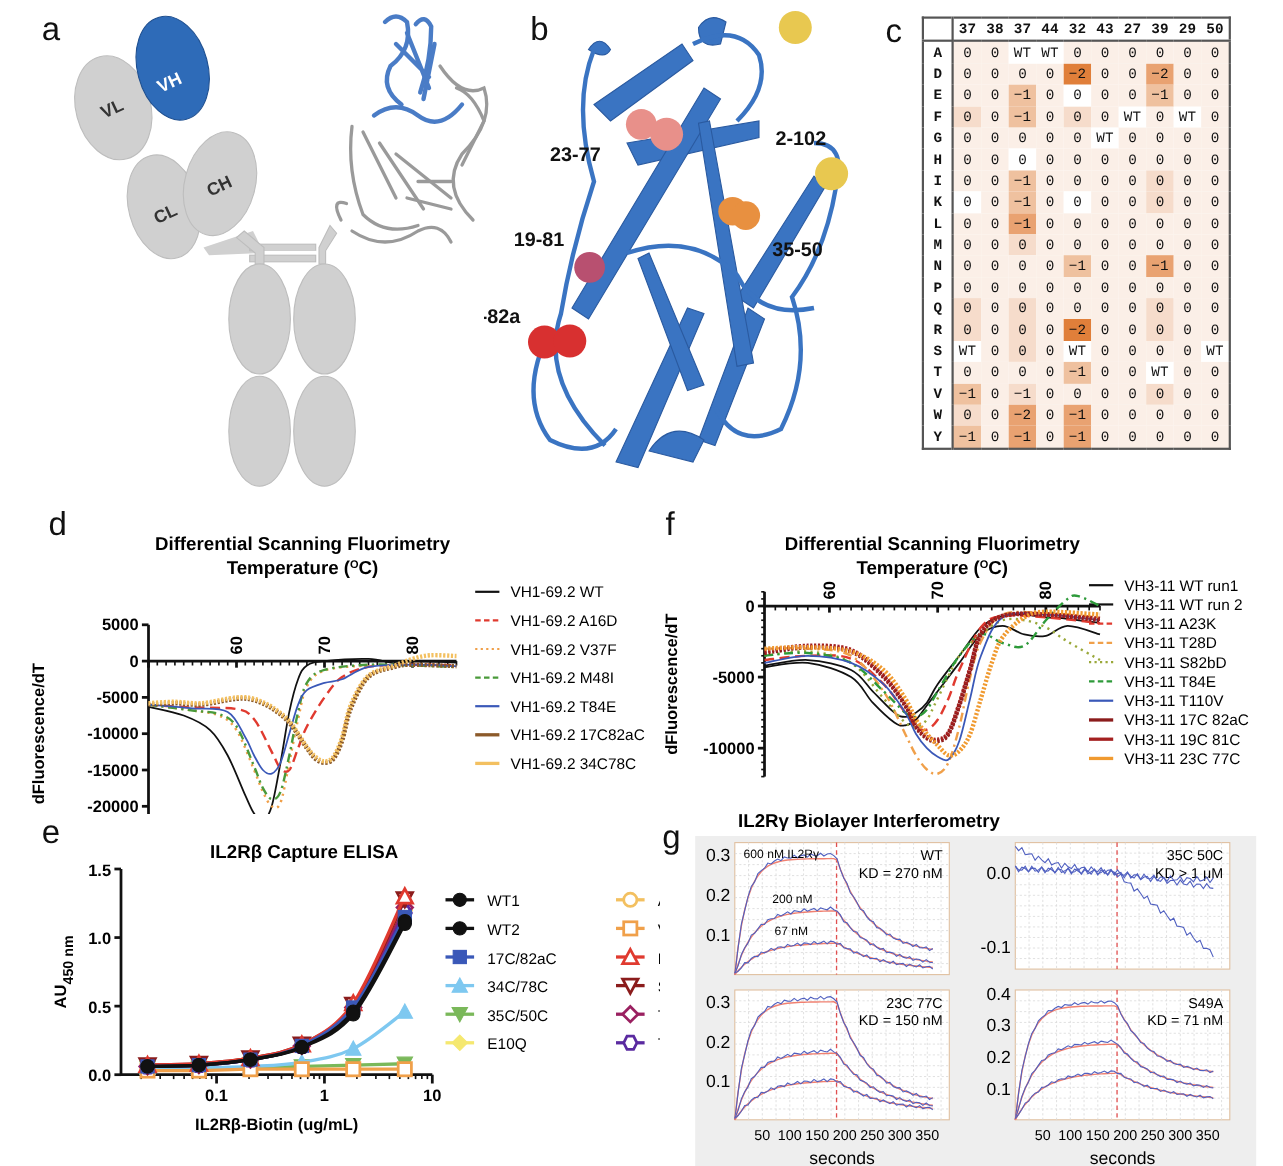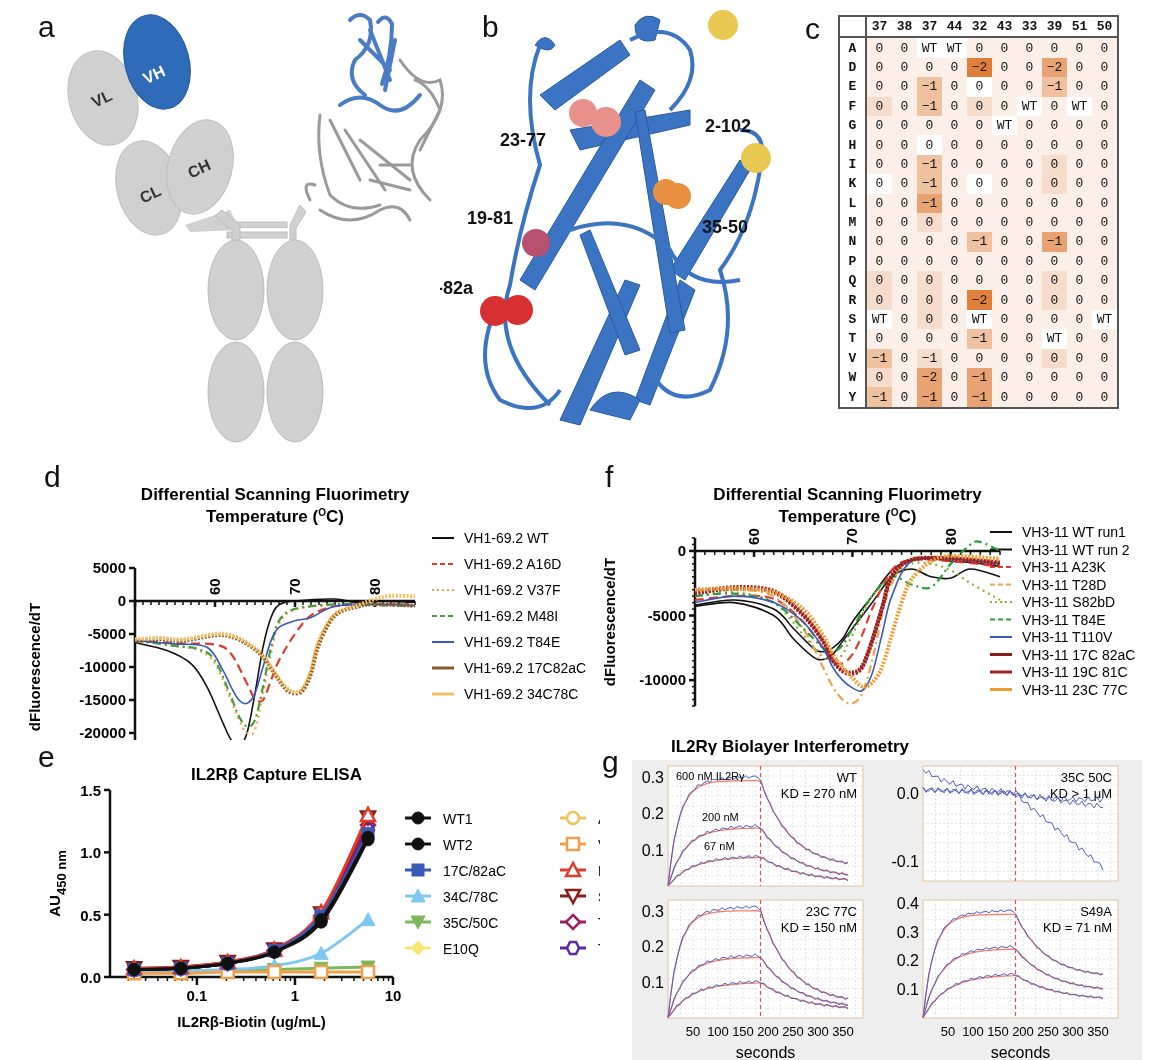--- a/index.html
+++ b/index.html
@@ -109,23 +109,23 @@
 <table class="heat" id="heat">
   <thead>
       <tr id="heat-head">
         <th style="border-right:2px solid #555;"></th>
         <th>37</th>
         <th>38</th>
         <th>37</th>
         <th>44</th>
         <th>32</th>
         <th>43</th>
-        <th>33</th>
+        <th>27</th>
         <th>39</th>
-        <th>51</th>
+        <th>29</th>
         <th>50</th>
       </tr>
     </thead>
   <tbody id="heat-body">
       <tr>
         <td class="rh">A</td>
         <td style="background: rgb(251, 239, 231);">0</td>
         <td style="background: rgb(251, 239, 231);">0</td>
         <td style="background: rgb(255, 255, 255);">WT</td>
         <td style="background: rgb(255, 255, 255);">WT</td>

